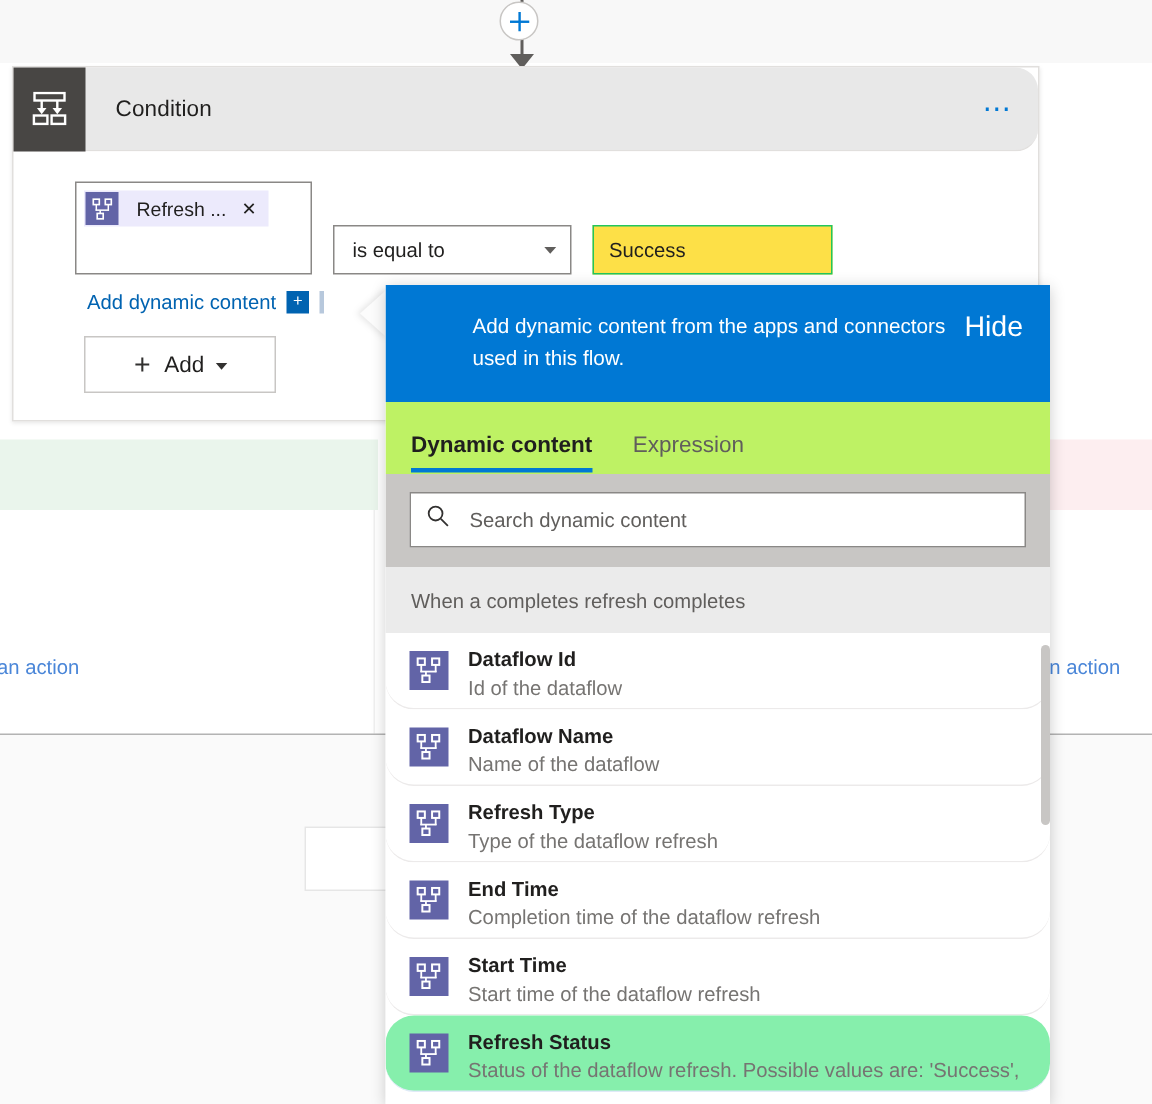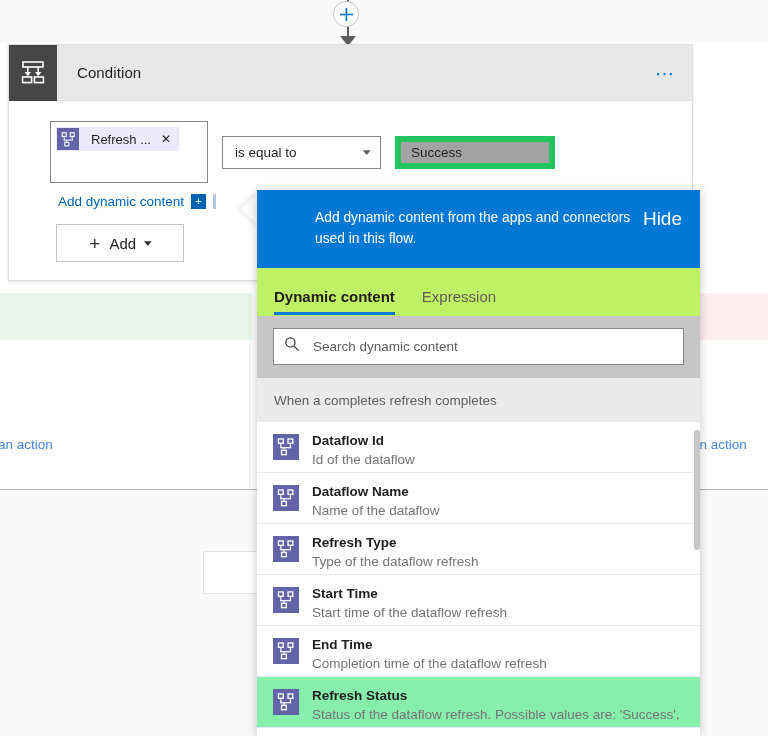--- a/index.html
+++ b/index.html
@@ -63,20 +63,21 @@
     border: 1px solid #e1dfdd;
     box-shadow: 0 1px 3px rgba(0,0,0,0.10);
   }
   .cond-header {
     position: relative;
     height: 56px;
     background: #e8e8e8;
     display: flex;
     align-items: center;
     border-bottom: 1px solid #e1dfdd;
+    border-radius: 15px;
   }
   .cond-icon-box {
     width: 48px; height: 56px;
     background: #484644;
     display: flex; align-items: center; justify-content: center;
     flex: 0 0 48px;
   }
   .cond-title {
     font-size: 15px;
     color: #201f1e;
@@ -95,21 +96,21 @@
   }
   .cond-body {
     padding: 20px 0 0 0;
     position: relative;
     height: 180px;
   }
 
   
   .cond-row {
     display: flex;
-    align-items: center;
+    align-items: flex-end;
     padding-left: 41px;
     gap: 14px;
   }
   .token-box {
     width: 158px; height: 62px;
     border: 1px solid #8a8886;
     background: #fff;
     padding: 5px 5px 0 5px;
   }
   .token-chip {
@@ -152,22 +153,22 @@
     color: #201f1e;
     cursor: pointer;
   }
   .chev {
     color: #605e5c;
     font-size: 11px;
     transform: scaleX(1.45) scaleY(0.85);
   }
   .value-input {
     width: 160px; height: 33px;
-    border: 6px solid #22c55e;
-    background: #a3a3a3;
+    border: 1px solid #22c55e;
+    background: #fde047;
     display: flex; align-items: center;
     padding: 0 10px;
     font-size: 13.5px;
     color: #201f1e;
   }
 
   .add-dynamic {
     position: absolute;
     left: 49px; top: 93px;
     display: flex; align-items: center;
@@ -364,20 +365,21 @@
     position: relative;
   }
   .dyn-item {
     display: flex;
     align-items: flex-start;
     gap: 13px;
     padding: 9px 16px 9px 16px;
     border-bottom: 1px solid #eceaea;
     cursor: pointer;
     height: 51px;
+    border-radius: 19px;
   }
   .dyn-item.selected {
     background: #86efac;
     border-bottom-color: #dfeaf7;
   }
   .dyn-item .di-ico {
     width: 26px; height: 26px;
     background: #6264a7;
     flex: 0 0 26px;
     display: flex; align-items: center; justify-content: center;
@@ -589,40 +591,40 @@
             <rect x="1.2" y="0.8" width="4" height="3.6" fill="none" stroke="#ffffff" stroke-width="1.1"></rect>
             <rect x="9.2" y="0.8" width="4" height="3.6" fill="none" stroke="#ffffff" stroke-width="1.1"></rect>
             <rect x="3.8" y="10.3" width="4" height="3.6" fill="none" stroke="#ffffff" stroke-width="1.1"></rect>
             <rect x="2.7" y="4.4" width="1" height="4" fill="#ffffff"></rect>
             <rect x="10.7" y="4.4" width="1" height="4" fill="#ffffff"></rect>
             <rect x="2.7" y="7.6" width="9" height="1" fill="#ffffff"></rect>
             <rect x="5.3" y="8.2" width="1" height="2.2" fill="#ffffff"></rect>
           </svg>
         </span>
         <span class="di-text">
-          <span class="di-title">Start Time</span>
-          <span class="di-desc" style="display:block">Start time of the dataflow refresh</span>
+          <span class="di-title">End Time</span>
+          <span class="di-desc" style="display:block">Completion time of the dataflow refresh</span>
         </span>
       </div>
 
       <div class="dyn-item">
         <span class="di-ico">
           <svg width="18" height="18" viewBox="0 0 15 15" aria-hidden="true">
             <rect x="1.2" y="0.8" width="4" height="3.6" fill="none" stroke="#ffffff" stroke-width="1.1"></rect>
             <rect x="9.2" y="0.8" width="4" height="3.6" fill="none" stroke="#ffffff" stroke-width="1.1"></rect>
             <rect x="3.8" y="10.3" width="4" height="3.6" fill="none" stroke="#ffffff" stroke-width="1.1"></rect>
             <rect x="2.7" y="4.4" width="1" height="4" fill="#ffffff"></rect>
             <rect x="10.7" y="4.4" width="1" height="4" fill="#ffffff"></rect>
             <rect x="2.7" y="7.6" width="9" height="1" fill="#ffffff"></rect>
             <rect x="5.3" y="8.2" width="1" height="2.2" fill="#ffffff"></rect>
           </svg>
         </span>
         <span class="di-text">
-          <span class="di-title">End Time</span>
-          <span class="di-desc" style="display:block">Completion time of the dataflow refresh</span>
+          <span class="di-title">Start Time</span>
+          <span class="di-desc" style="display:block">Start time of the dataflow refresh</span>
         </span>
       </div>
 
       <div class="dyn-item selected">
         <span class="di-ico">
           <svg width="18" height="18" viewBox="0 0 15 15" aria-hidden="true">
             <rect x="1.2" y="0.8" width="4" height="3.6" fill="none" stroke="#ffffff" stroke-width="1.1"></rect>
             <rect x="9.2" y="0.8" width="4" height="3.6" fill="none" stroke="#ffffff" stroke-width="1.1"></rect>
             <rect x="3.8" y="10.3" width="4" height="3.6" fill="none" stroke="#ffffff" stroke-width="1.1"></rect>
             <rect x="2.7" y="4.4" width="1" height="4" fill="#ffffff"></rect>

